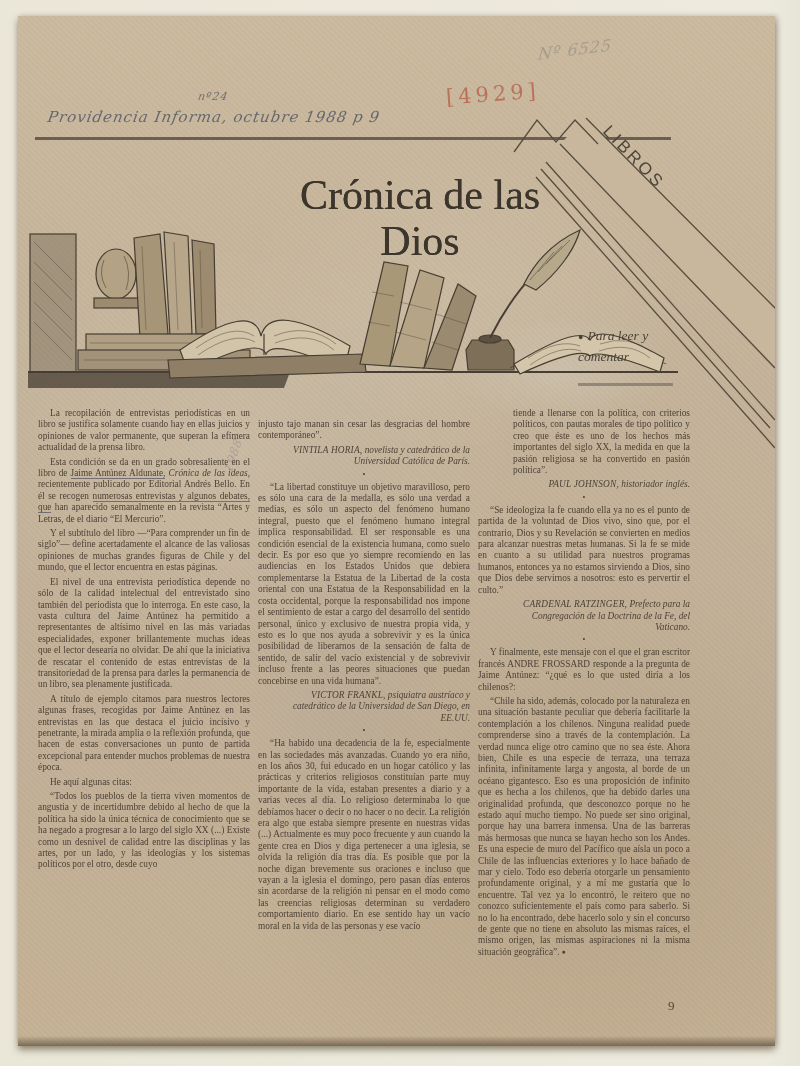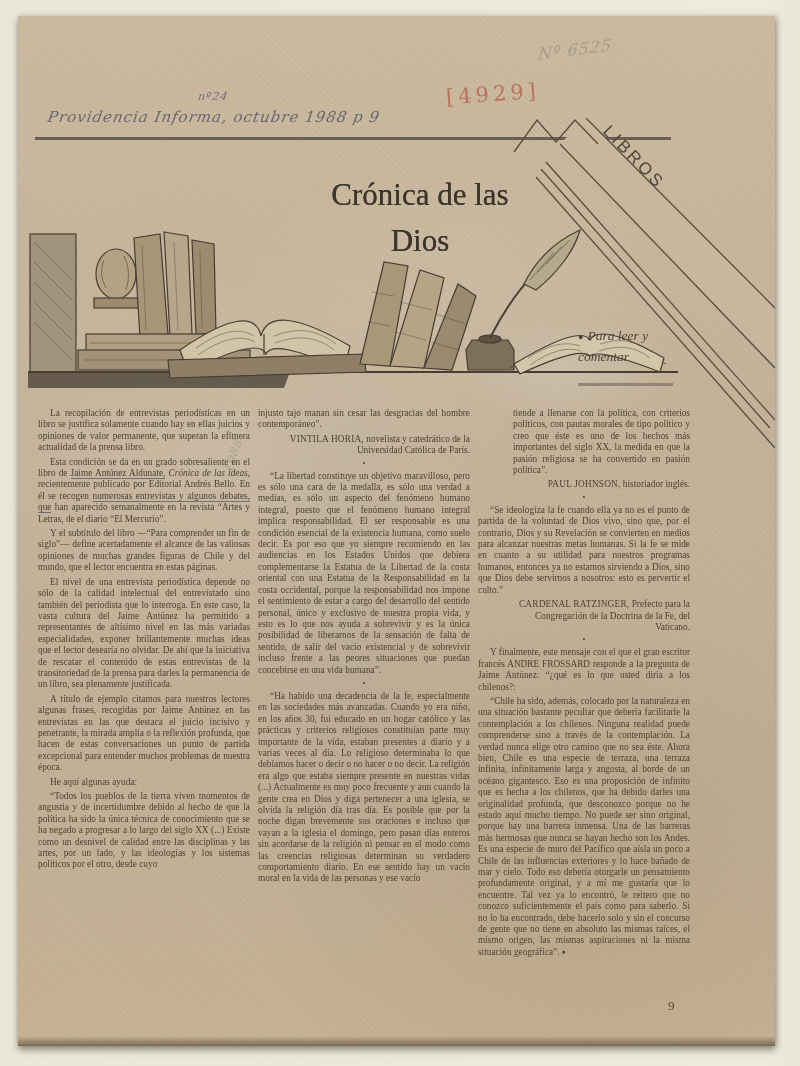--- a/index.html
+++ b/index.html
@@ -32,34 +32,34 @@
   .margin-scribble{position:absolute;left:198px;top:432px;font-size:12px;opacity:.28;
      transform:rotate(-72deg) skewX(-10deg);}
 
   .rule{position:absolute;left:17px;top:121px;width:636px;height:3px;background:#585045;opacity:.85;}
 
   .ribbon-svg{position:absolute;left:0;top:0;pointer-events:none;}
   .ribbon-label{font-family:"Liberation Sans","DejaVu Sans",sans-serif;font-size:17px;
      letter-spacing:3px;fill:#4e463c;}
 
   .title{position:absolute;left:192px;top:156px;width:420px;text-align:center;
-     color:#3c352b;font-size:31px;line-height:46px;text-shadow:0 0 .5px #3c352b;}
+     color:#3c352b;font-size:42px;line-height:46px;text-shadow:0 0 .5px #3c352b;}
 
   .illustration{position:absolute;left:10px;top:206px;}
 
   .tagline{position:absolute;left:560px;top:310px;width:90px;
      font-style:italic;font-size:13.5px;line-height:20px;color:#4a4337;}
   .tagline .dot{font-size:9px;font-style:normal;margin-right:4px;}
   .tagline-rule{position:absolute;left:560px;top:367px;width:95px;height:3px;background:#6e665a;opacity:.6;}
 
   .col{position:absolute;top:392px;width:212px;font-size:9.3px;line-height:11.4px;
      text-align:justify;color:#4d4236;}
   .col1{left:20px;} .col2{left:240px;} .col3{left:460px;}
   .col p{margin:0 0 3px 0;text-indent:12px;}
-  .col p.attr{text-align:right;text-indent:0;padding-left:24px;margin-bottom:2px;}
+  .col p.attr{text-align:right;text-indent:0;padding-left:24px;font-style:italic;margin-bottom:2px;}
   .attr-name{letter-spacing:.2px;}
   .sep{text-align:center;font-size:8px;line-height:9px;margin:1px 0 3px 0;color:#4d4236;}
   .u{border-bottom:1px solid rgba(70,70,92,.65);}
   .it{font-style:italic;margin-top:41px;}
   .endmark{font-size:7px;vertical-align:1px;margin-left:2px;}
 
   .pagenum{position:absolute;left:650px;top:982px;font-size:13px;color:#51463a;}
 </style>
 </head>
 <body>
@@ -156,29 +156,30 @@
       <span class="dot">●</span><span>Para leer y comentar</span>
     </div>
     <div class="tagline-rule"></div>
 
     <div class="col col1">
       <p>La recopilación de entrevistas periodísticas en un libro se justifica solamente cuando hay en ellas juicios y opiniones de valor permanente, que superan la efímera actualidad de la prensa libro.</p>
       <p><span>Esta condición se da en un grado sobresaliente en el libro de </span><span class="u">Jaime Antúnez Aldunate,</span><span class="it"> Crónica de las ideas,</span><span> recientemente publicado por Editorial Andrés Bello. En él se recogen </span><span class="u">numerosas entrevistas y algunos debates, que</span><span> han aparecido semanalmente en la revista “Artes y Letras, de el diario “El Mercurio”.</span></p>
       <p>Y el subtítulo del libro —“Para comprender un fin de siglo”— define acertadamente el alcance de las valiosas opiniones de muchas grandes figuras de Chile y del mundo, que el lector encuentra en estas páginas.</p>
       <p>El nivel de una entrevista periodística depende no sólo de la calidad intelectual del entrevistado sino también del periodista que lo interroga. En este caso, la vasta cultura del Jaime Antúnez ha permitido a representantes de altísimo nivel en las más variadas especialidades, exponer brillantemente muchas ideas que el lector desearía no olvidar. De ahí que la iniciativa de rescatar el contenido de estas entrevistas de la transitoriedad de la prensa para darles la permanencia de un libro, sea plenamente justificada.</p>
       <p>A título de ejemplo citamos para nuestros lectores algunas frases, recogidas por Jaime Antúnez en las entrevistas en las que destaca el juicio incisivo y penetrante, la mirada amplia o la reflexión profunda, que hacen de estas conversaciones un punto de partida excepcional para entender muchos problemas de nuestra época.</p>
-      <p>He aquí algunas ayuda:</p>
+      <p>He aquí algunas citas:</p>
       <p>“Todos los pueblos de la tierra viven momentos de angustia y de incertidumbre debido al hecho de que la política ha sido la única técnica de conocimiento que se ha negado a progresar a lo largo del siglo XX (...) Existe como un desnivel de calidad entre las disciplinas y las artes, por un lado, y las ideologías y los sistemas políticos por el otro, desde cuyo</p>
     </div>
 
     <div class="col col2">
-      <p style="text-indent:0;">injusto tajo manan sin cesar las desgracias del hombre contemporáneo”.</p>
+      <p style="text-indent:0;margin-top:11px;">injusto tajo manan sin cesar las desgracias del hombre contemporáneo”.</p>
       <p class="attr"><span class="attr-name">VINTILA HORIA,</span><span> novelista y catedrático de la Universidad Católica de París.</span></p>
       <div class="sep">•</div>
       <p>“La libertad constituye un objetivo maravilloso, pero es sólo una cara de la medalla, es sólo una verdad a medias, es sólo un aspecto del fenómeno humano integral, puesto que el fenómeno humano integral implica responsabilidad. El ser responsable es una condición esencial de la existencia humana, como suelo decir. Es por eso que yo siempre recomiendo en las audiencias en los Estados Unidos que debiera complementarse la Estatua de la Libertad de la costa oriental con una Estatua de la Responsabilidad en la costa occidental, porque la responsabilidad nos impone el sentimiento de estar a cargo del desarrollo del sentido personal, único y exclusivo de nuestra propia vida, y esto es lo que nos ayuda a sobrevivir y es la única posibilidad de liberarnos de la sensación de falta de sentido, de salir del vacío existencial y de sobrevivir incluso frente a las peores situaciones que puedan concebirse en una vida humana”.</p>
+      <p class="attr"><span class="attr-name">VICTOR FRANKL,</span><span> psiquiatra austríaco y catedrático de la Universidad de San Diego, en EE.UU.</span></p>
       <div class="sep">•</div>
       <p>“Ha habido una decadencia de la fe, especialmente en las sociedades más avanzadas. Cuando yo era niño, en los años 30, fui educado en un hogar católico y las prácticas y criterios religiosos constituían parte muy importante de la vida, estaban presentes a diario y a varias veces al día. Lo religioso determinaba lo que debíamos hacer o decir o no hacer o no decir. La religión era algo que estaba siempre presente en nuestras vidas (...) Actualmente es muy poco frecuente y aun cuando la gente crea en Dios y diga pertenecer a una iglesia, se olvida la religión día tras día. Es posible que por la noche digan brevemente sus oraciones e incluso que vayan a la iglesia el domingo, pero pasan días enteros sin acordarse de la religión ni pensar en el modo como las creencias religiosas determinan su verdadero comportamiento diario. En ese sentido hay un vacío moral en la vida de las personas y ese vacío</p>
     </div>
 
     <div class="col col3">
       <p style="text-indent:0;margin-left:35px;">tiende a llenarse con la política, con criterios políticos, con pautas morales de tipo político y creo que éste es uno de los hechos más importantes del siglo XX, la medida en que la pasión religiosa se ha convertido en pasión política”.</p>
       <p class="attr"><span class="attr-name">PAUL JOHNSON,</span><span> historiador inglés.</span></p>
       <div class="sep">•</div>
       <p>“Se ideologiza la fe cuando ella ya no es el punto de partida de la voluntad de Dios vivo, sino que, por el contrario, Dios y su Revelación se convierten en medios para alcanzar nuestras metas humanas. Si la fe se mide en cuanto a su utilidad para nuestros programas humanos, entonces ya no estamos sirviendo a Dios, sino que Dios debe servirnos a nosotros: esto es pervertir el culto.”</p>
       <p class="attr"><span class="attr-name">CARDENAL RATZINGER,</span><span> Prefecto para la Congregación de la Doctrina de la Fe, del Vaticano.</span></p>

